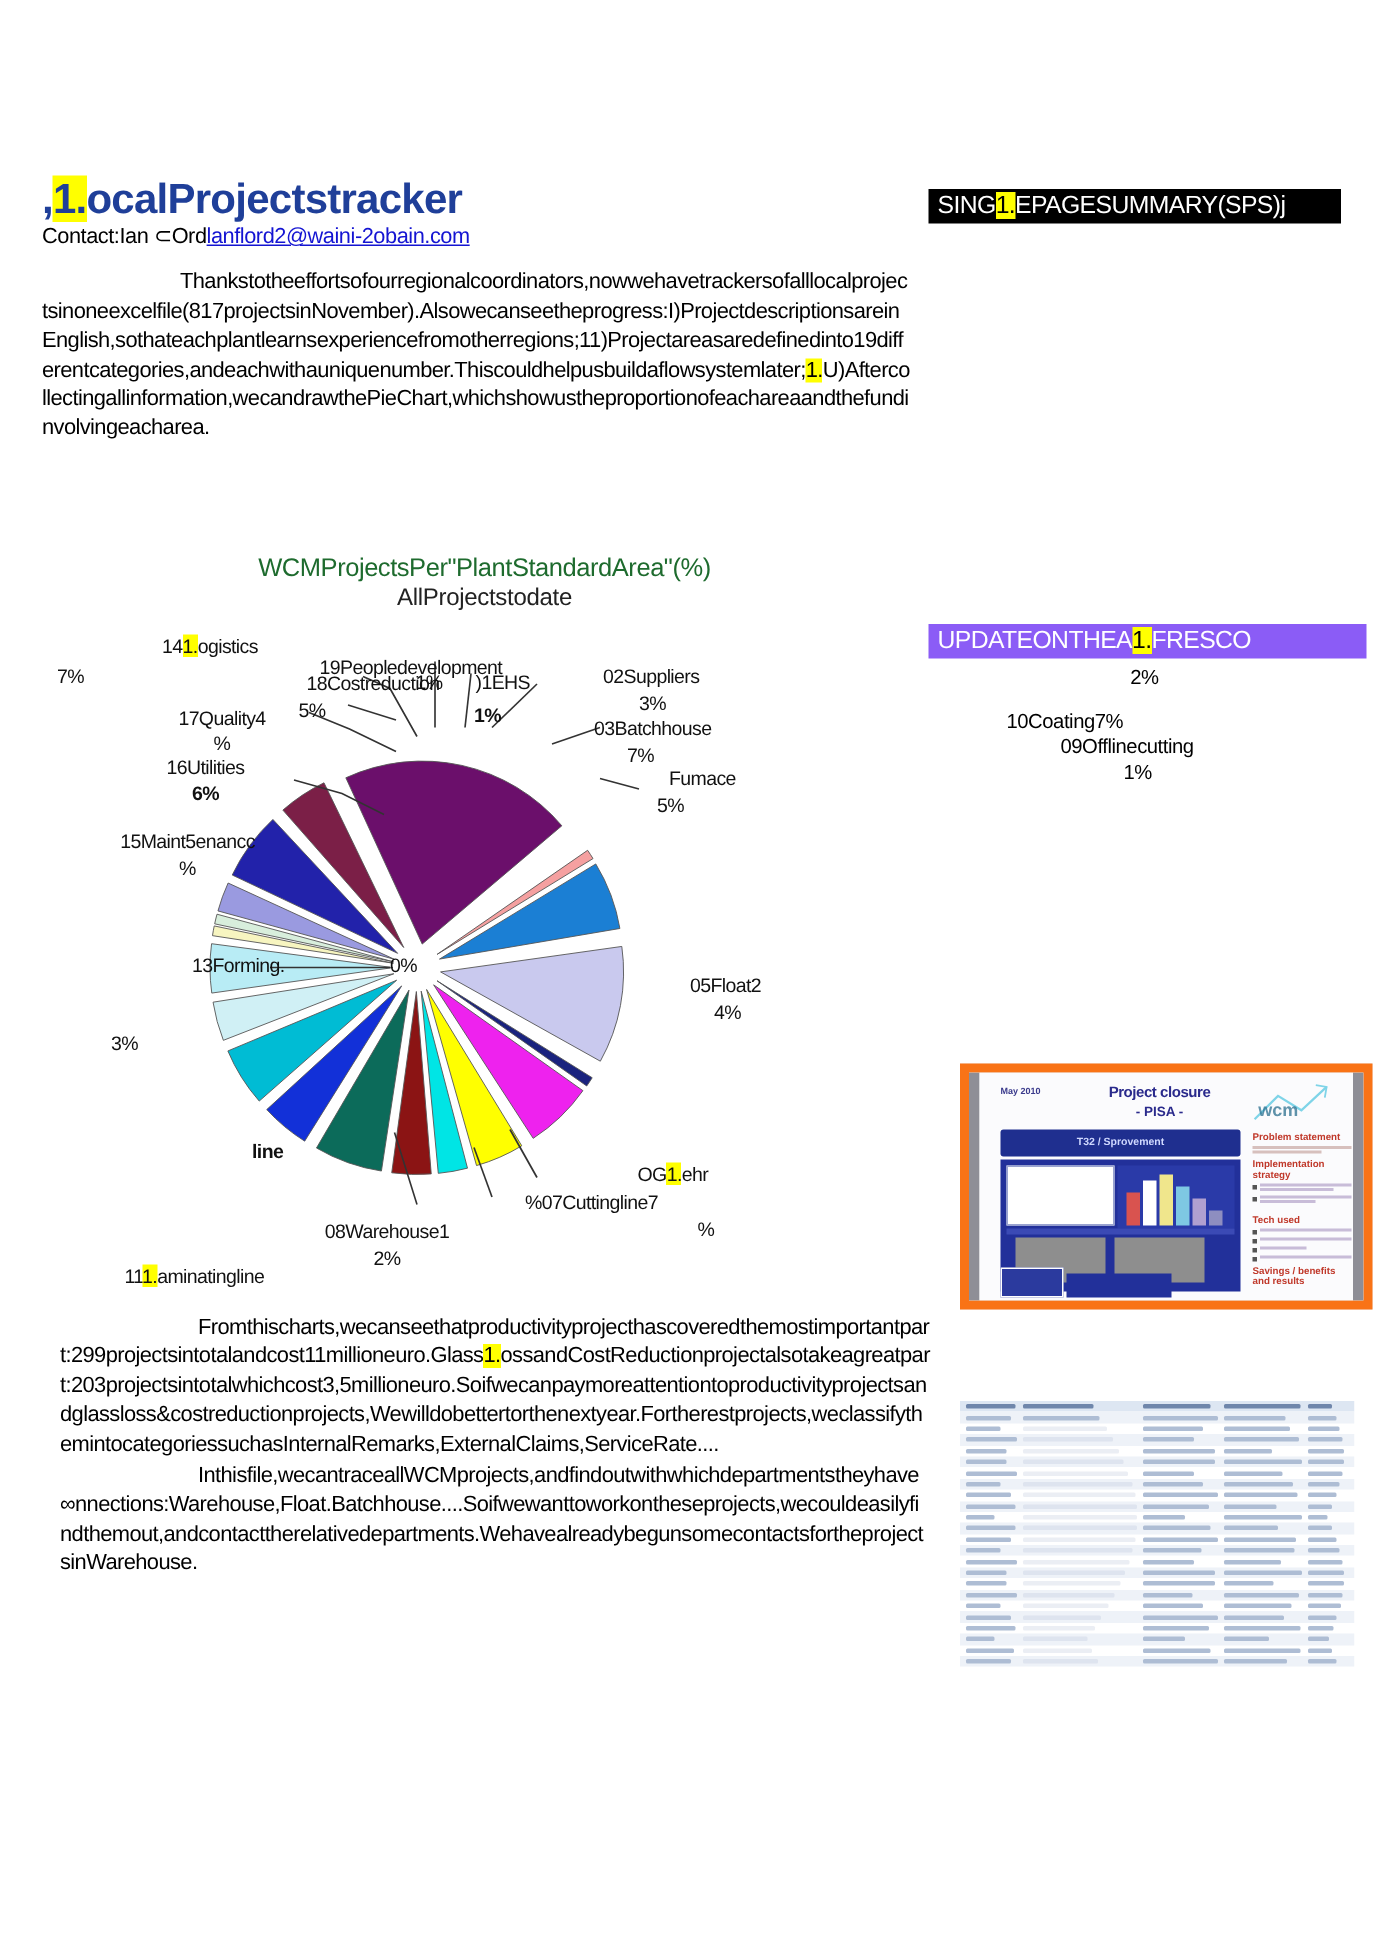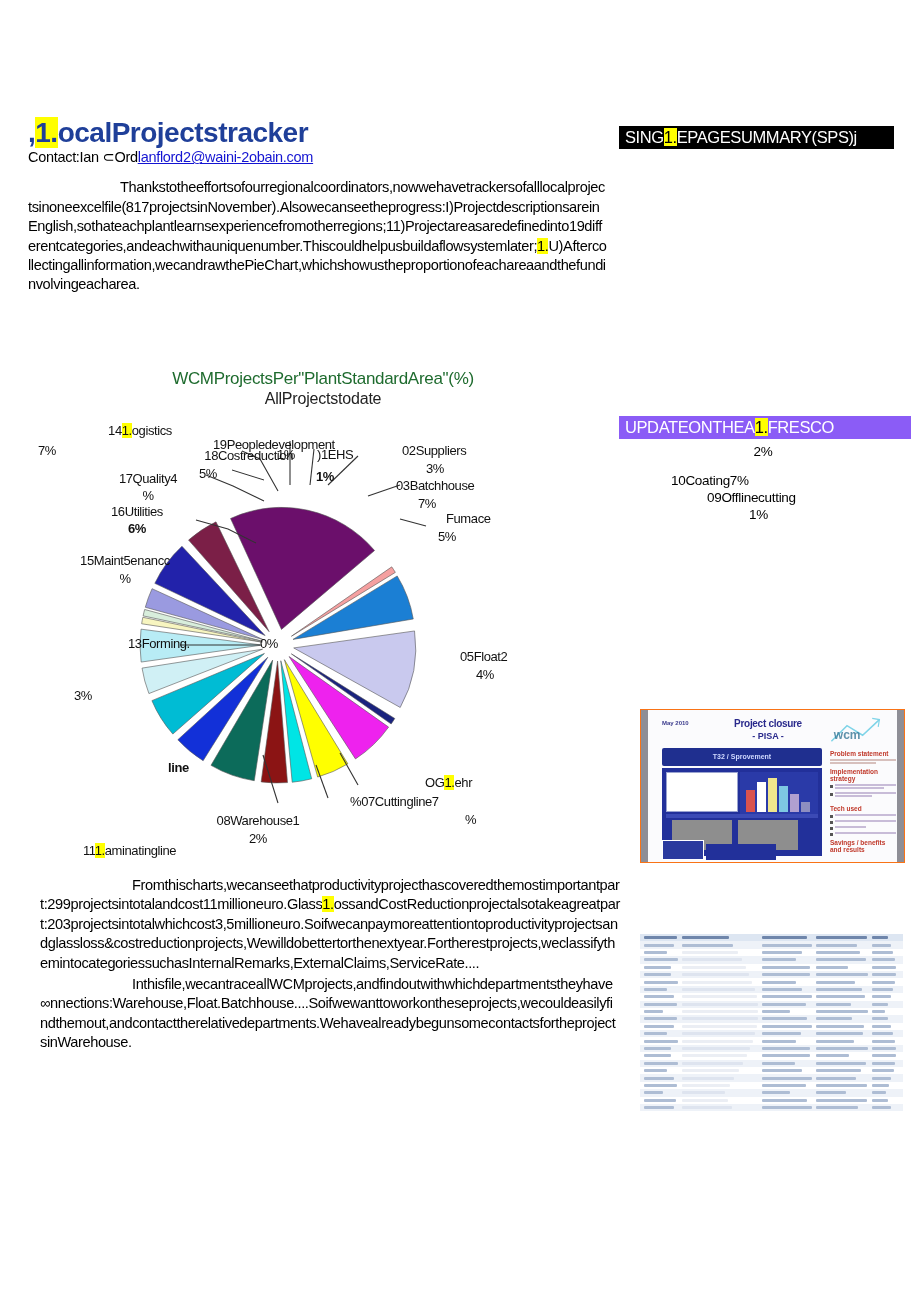--- a/index.html
+++ b/index.html
@@ -166,21 +166,21 @@
   .ml-c { text-align: center; }
 
   
   #thumb-slide {
     position: absolute;
     left: 21px;
     top: 583px;
     width: 263px;
     height: 152px;
     background: #e5e5e5;
-    border: 1px solid #f97316;
+    border: 6px solid #f97316;
     overflow: hidden;
   }
   #thumb-slide .sl-bar-l { position:absolute; left:0; top:0; width:7px; height:100%; background:#8e8e96; }
   #thumb-slide .sl-bar-r { position:absolute; right:0; top:0; width:7px; height:100%; background:#8e8e96; }
   #thumb-slide .sl-inner { position:absolute; left:7px; right:7px; top:0; bottom:0; background:#fbfbfd; }
   .sl-title {
     position:absolute; left:60px; top:8px; width:120px; text-align:center;
     font-size:10px; font-weight:bold; color:#2a2a8c; letter-spacing:-0.3px;
   }
   .sl-sub {

